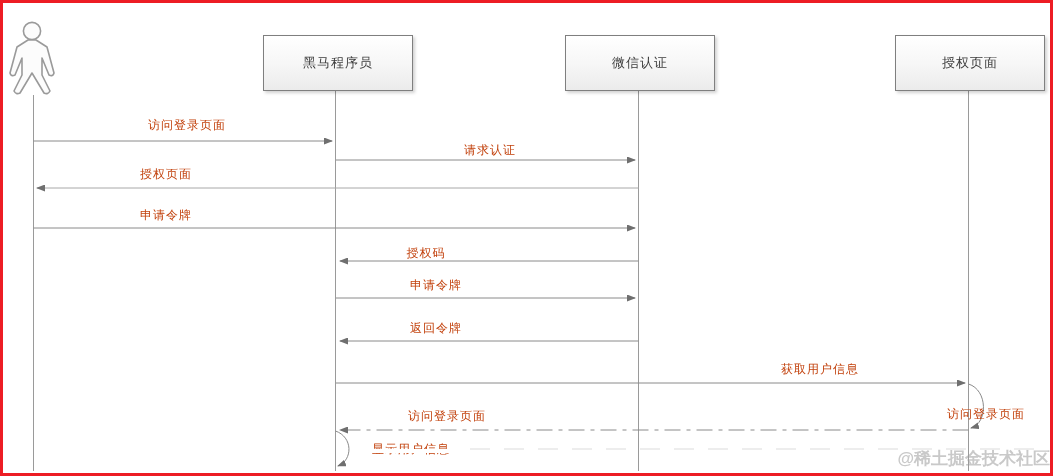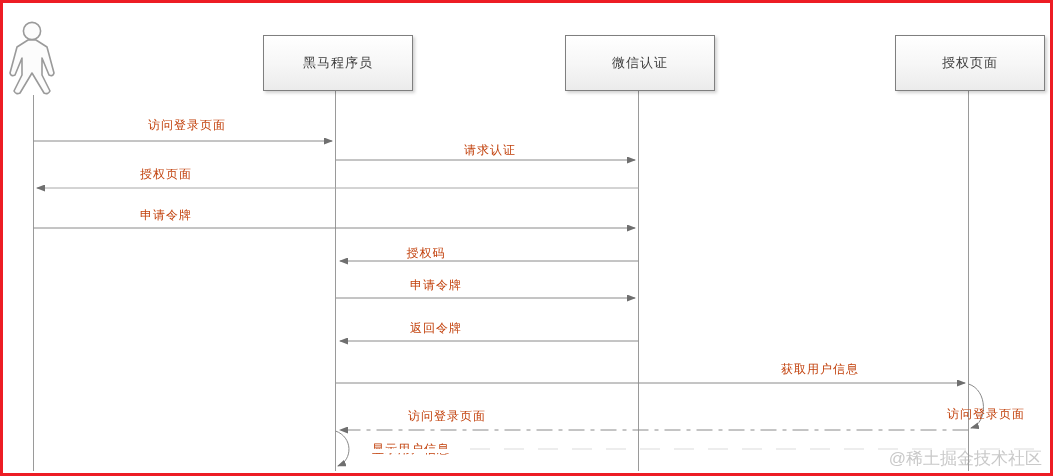--- a/index.html
+++ b/index.html
@@ -24,22 +24,22 @@
     font-size:13px;color:#3d3d3d;letter-spacing:1px;
   }
   .msg-label{
     position:absolute;z-index:4;
     transform:translateX(-50%);
     font-size:12px;color:#c2410c;
     white-space:nowrap;letter-spacing:1px;
   }
   .watermark{
     position:absolute;z-index:1;
-    right:8px;top:444px;
-    font-size:17px;color:#c9c9c9;
+    right:0;top:444px;
+    font-size:17px;color:#c9c9c9;font-weight:bold;
   }
   .glitch-stripe{
     position:absolute;z-index:5;
     left:360px;top:446px;width:98px;height:4px;
     background:#ffffff;
   }
 </style>
 </head>
 <body>
 

